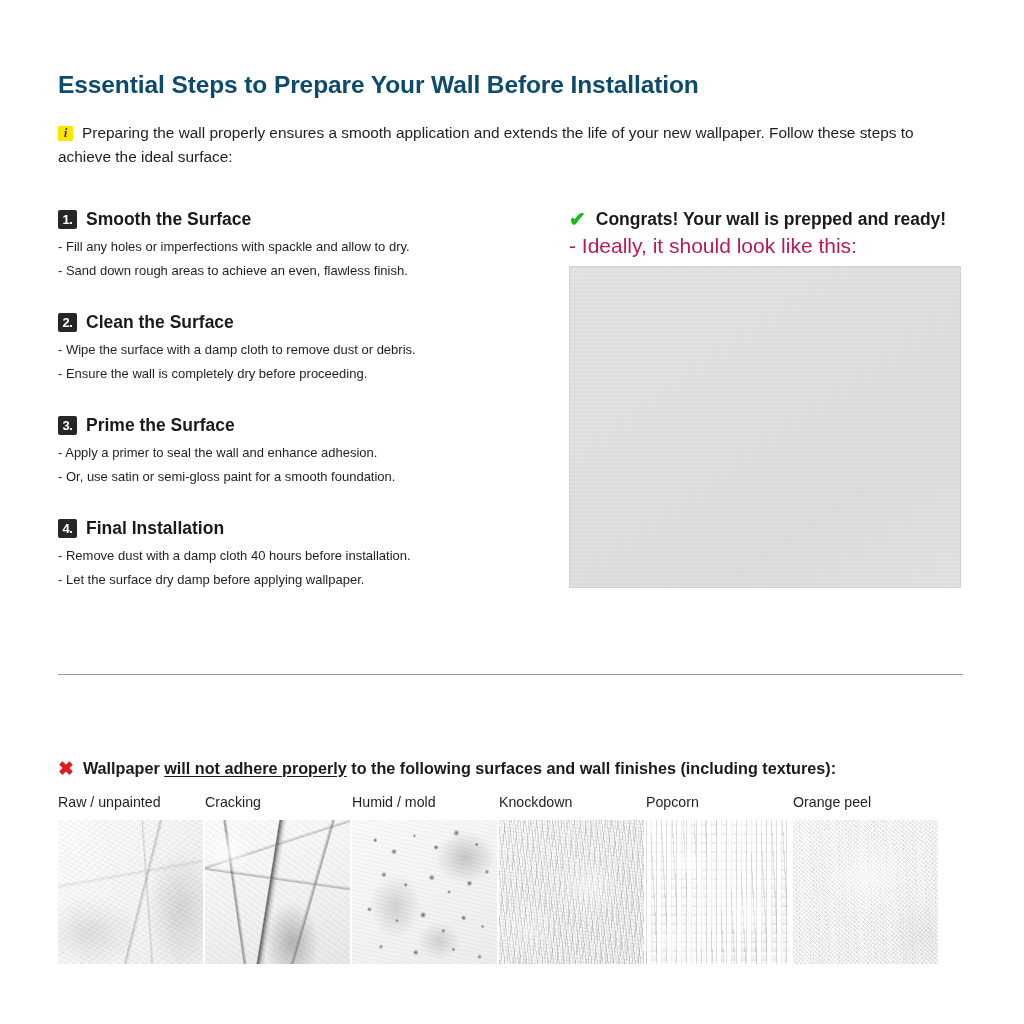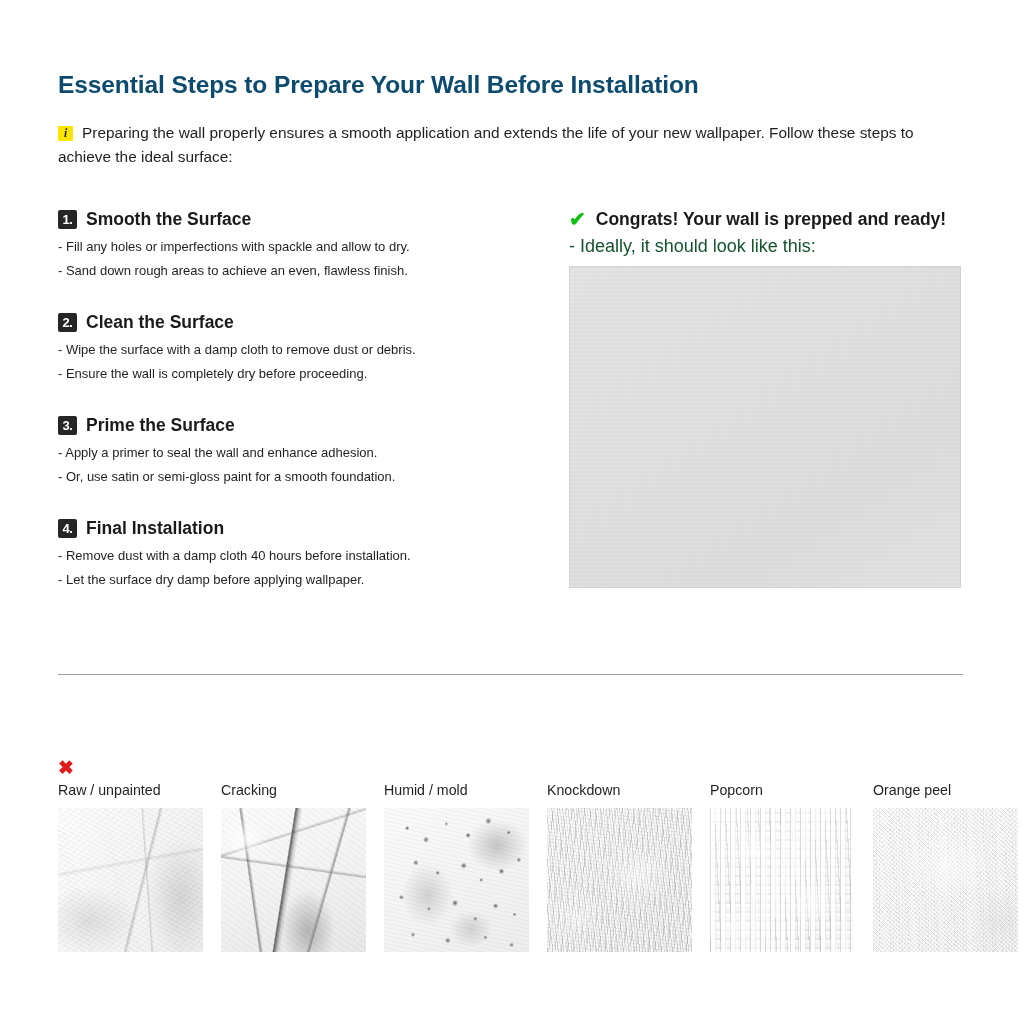--- a/index.html
+++ b/index.html
@@ -127,23 +127,23 @@
     margin-bottom: 4px;
   }
   .check-icon {
     color: #13c013;
     font-size: 20px;
     line-height: 20px;
     margin-right: 10px;
     font-weight: bold;
   }
   .ok-sub {
-    font-size: 18px;
+    font-size: 21px;
     line-height: 24px;
-    color: #14532d;
+    color: #be185d;
     margin-bottom: 8px;
   }
   .wall-good {
     width: 392px;
     height: 322px;
     background:
       linear-gradient(145deg, #e0e0e0 0%, #dcdcdc 40%, #d9d9d9 72%, #dedede 100%);
     border: 1px solid #d2d2d2;
     box-sizing: border-box;
     position: relative;
@@ -191,24 +191,24 @@
     line-height: 19px;
     margin-right: 9px;
     position: relative;
     top: 1px;
   }
   .bad-head .u { text-decoration: underline; text-underline-offset: 2px; }
 
   .thumb-row {
     position: absolute;
     left: 0;
-    top: 24px;
+    top: 36px;
     width: 906px;
     display: flex;
-    gap: 18px;
+    gap: 2px;
   }
   .thumb-cell { width: 145px; }
   .thumb-label {
     font-size: 14.2px;
     color: #1f1f1f;
     line-height: 18px;
     margin-bottom: 9px;
     white-space: nowrap;
   }
   .thumb-img {
@@ -427,20 +427,21 @@
     </div>
     <div class="ok-sub">- Ideally, it should look like this:</div>
     <div class="wall-good"></div>
   </div>
 
   <div class="divider"></div>
 
   <div class="bad-section">
     <div class="bad-head">
       <span class="x-icon">✖</span>
+      <span><span>Wallpaper </span><span class="u">will not adhere properly</span><span> to the following surfaces and wall finishes (including textures):</span></span>
     </div>
 
     <div class="thumb-row">
 
       <div class="thumb-cell">
         <div class="thumb-label">Raw / unpainted</div>
         <div class="thumb-img tex-raw"></div>
       </div>
 
       <div class="thumb-cell">

